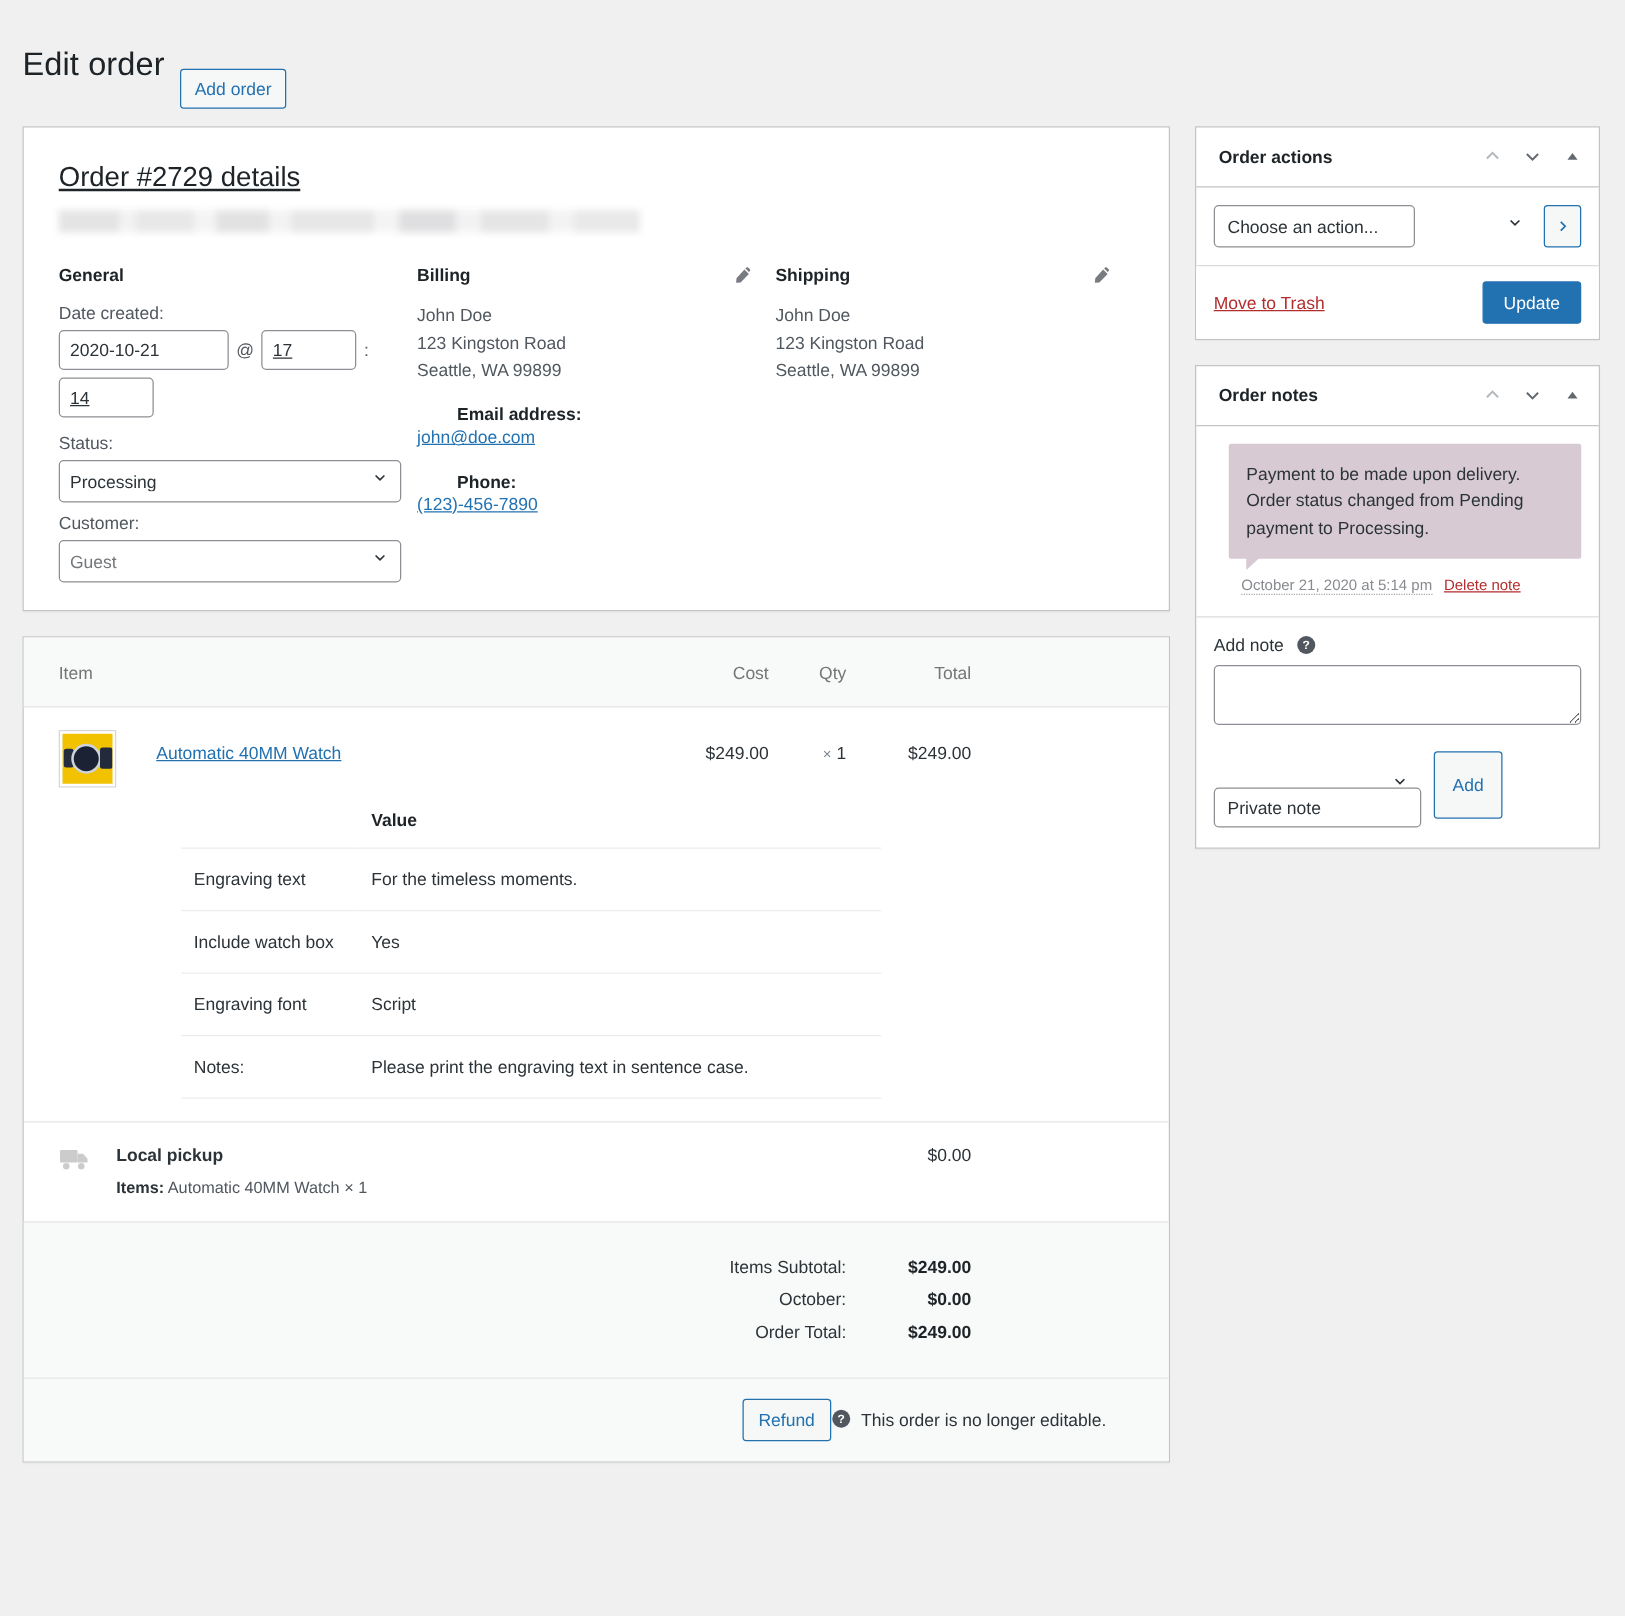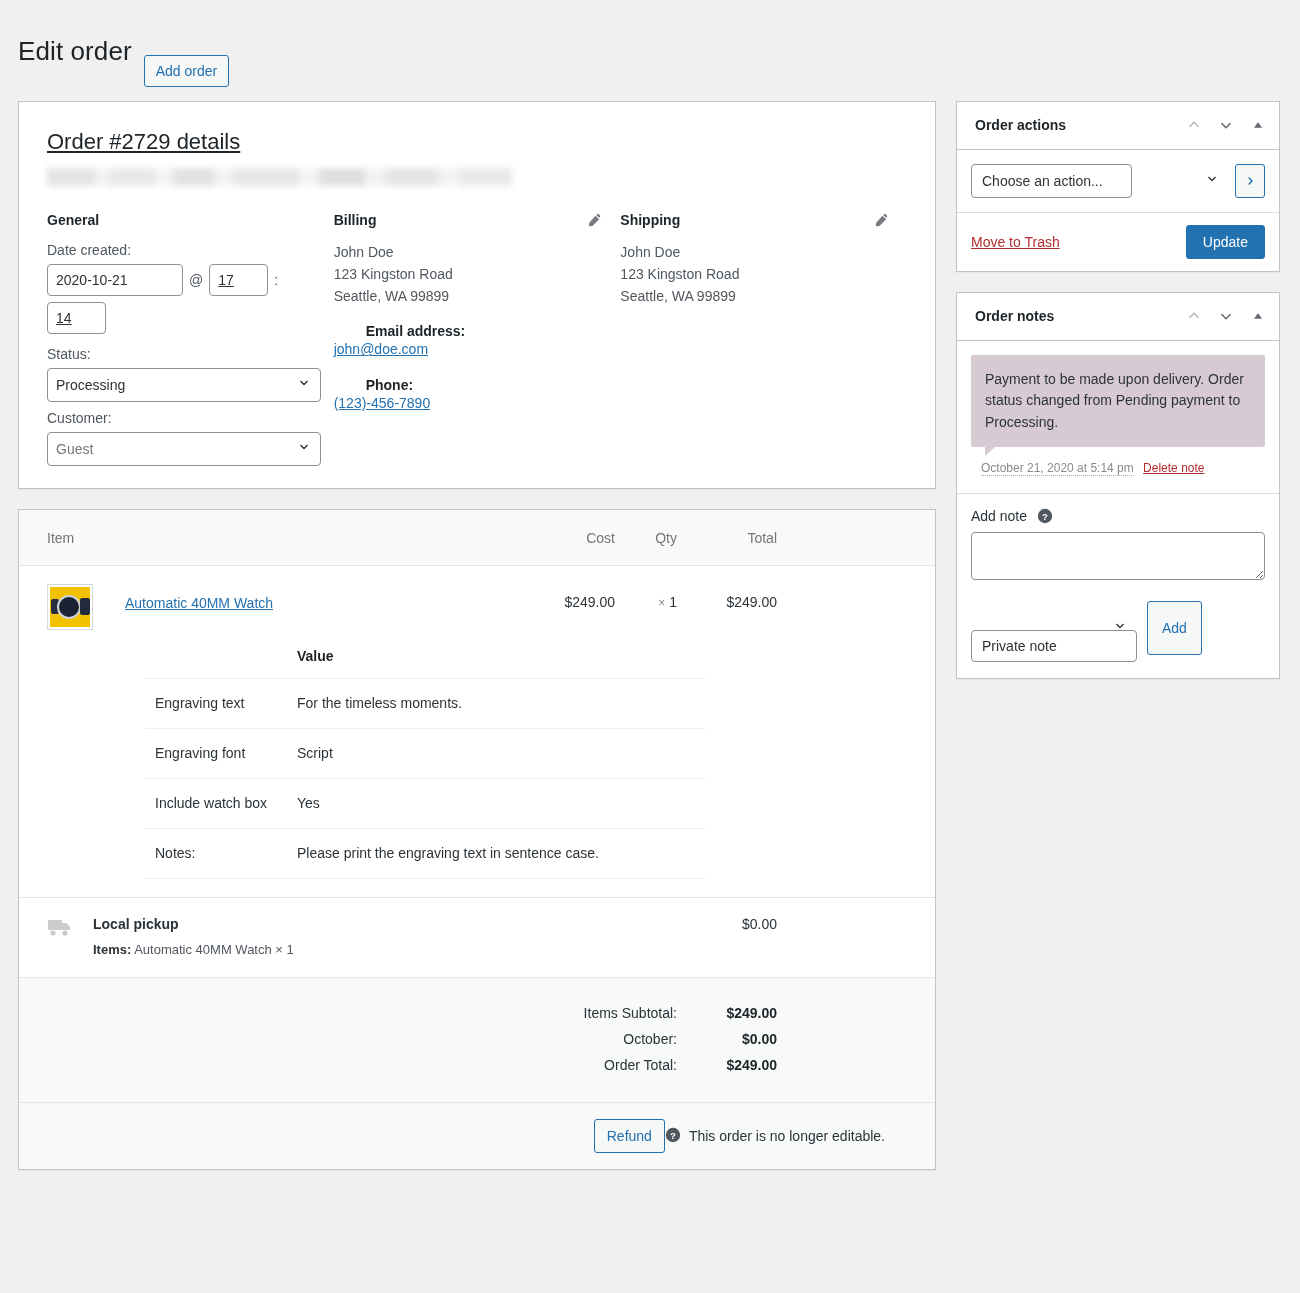--- a/index.html
+++ b/index.html
@@ -79,21 +79,21 @@
   }
   .row-inline { display: flex; align-items: center; gap: 6px; flex-wrap: wrap; }
   input.txt, select.sel {
     font-family: "Liberation Sans", sans-serif;
     font-size: 14px; color: #2c3338;
     border: 1px solid #8c8f94; border-radius: 4px;
     background: #fff; padding: 6px 8px; height: 32px;
     outline: none;
   }
   input.date-input { width: 136px; }
-  input.hour-input, input.min-input { width: 59px; text-decoration: underline; }
+  input.hour-input, input.min-input { width: 76px; text-decoration: underline; }
   .at-sign, .colon-sign { font-size: 14px; color: #50575e; }
   .sel-wrap { position: relative; display: inline-block; }
   select.sel {
     width: 274px; height: 34px;
     -webkit-appearance: none; appearance: none;
     padding-right: 28px;
   }
   select.sel.placeholder-val { color: #72777c; }
   .sel-caret {
     position: absolute; right: 10px; top: 50%; transform: translateY(-50%);
@@ -239,21 +239,21 @@
     padding: 12px 14px;
   }
   a.trash-link { color: #b32d2e; font-size: 14px; text-decoration: underline; }
   .update-btn {
     background: #2271b1; color: #fff; border: 1px solid #2271b1;
     border-radius: 3px; font-size: 14px; padding: 8px 16px; cursor: pointer;
   }
 
   
   .notes-list { padding: 14px 14px 4px 14px; border-bottom: 1px solid #dcdcde; }
-  .note-item { margin-bottom: 4px; }
+  .note-item { margin-bottom: 4px; margin-left: 12px; }
   .note-bubble {
     position: relative; background: #d7cad2; color: #2c3338;
     padding: 14px 14px 13px 14px; font-size: 14px; line-height: 1.55;
     border-radius: 2px;
   }
   .note-bubble:after {
     content: ""; position: absolute; left: 14px; bottom: -9px;
     width: 0; height: 0;
     border-left: 0 solid transparent;
     border-right: 11px solid transparent;
@@ -425,26 +425,26 @@
                 <th class="k"></th>
                 <th>Value</th>
               </tr>
             </thead>
             <tbody>
               <tr>
                 <td class="k">Engraving text</td>
                 <td>For the timeless moments.</td>
               </tr>
               <tr>
+                <td class="k">Include watch box</td>
+                <td>Yes</td>
+              </tr>
+              <tr>
                 <td class="k">Engraving font</td>
                 <td>Script</td>
-              </tr>
-              <tr>
-                <td class="k">Include watch box</td>
-                <td>Yes</td>
               </tr>
               <tr>
                 <td class="k">Notes:</td>
                 <td>Please print the engraving text in sentence case.</td>
               </tr>
             </tbody>
           </table>
         </div>
 
         <div class="ship-row">

